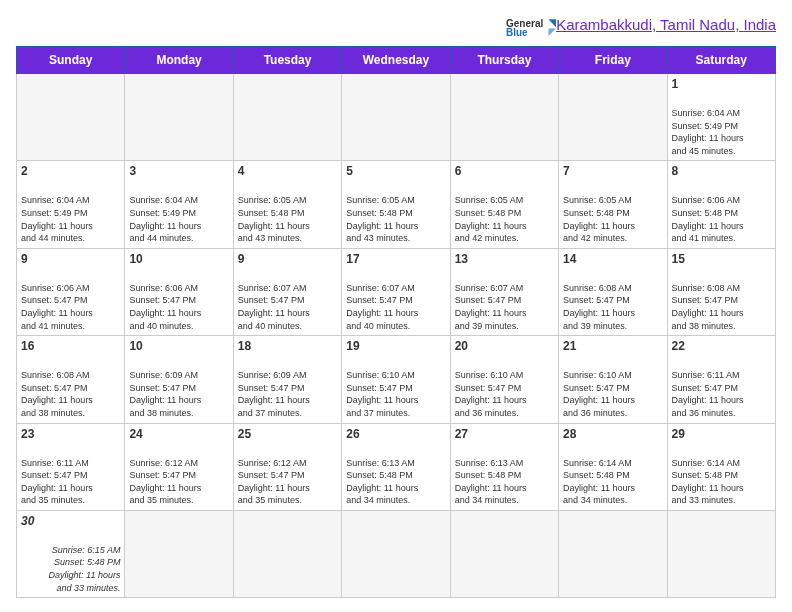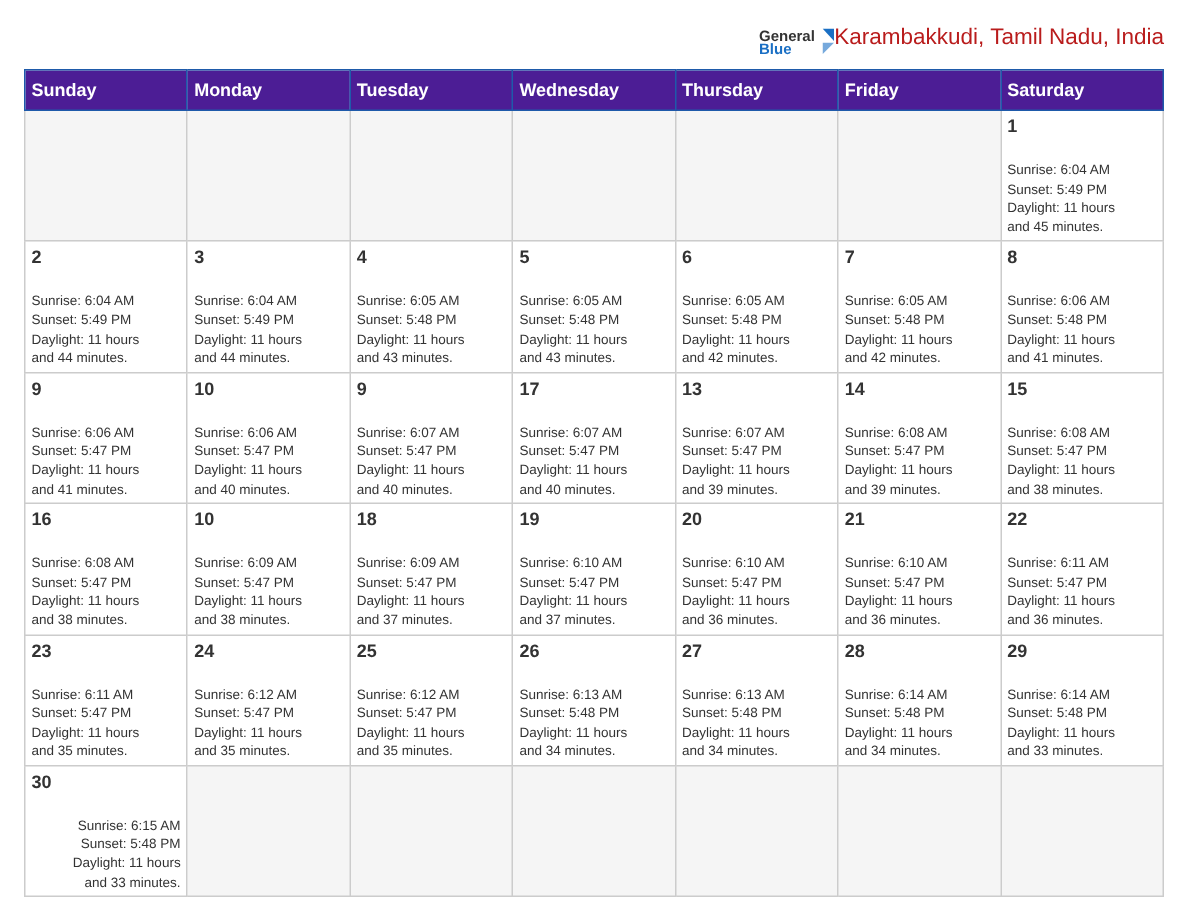--- a/index.html
+++ b/index.html
@@ -26,35 +26,36 @@
       height: 22px;
     }
     .title-block { text-align: right; }
     .month-title {
       font-size: 32px;
       font-weight: bold;
       color: #333;
     }
     .subtitle {
       font-size: 15px;
-      color: #b91c1c;
+      color: #6d28d9;
+      text-decoration: underline;
     }
     .calendar {
       width: 100%;
       border-collapse: collapse;
       table-layout: fixed;
     }
     .calendar thead th {
-      background: #4c1d95;
+      background: #6d28d9;
       color: #fff;
       font-size: 12px;
       font-weight: bold;
       padding: 6px 4px;
       border: 1px solid #1e5aaa;
-      text-align: left;
+      text-align: center;
     }
     .calendar tbody td {
       border: 1px solid #ccc;
       vertical-align: top;
       padding: 3px 4px;
       font-size: 9.5px;
       color: #333;
       min-height: 80px;
       height: 80px;
     }
@@ -69,20 +70,21 @@
       font-size: 9px;
       color: #333;
       line-height: 1.4;
       margin-top: 16px;
     }
     .empty-cell {
       background: #f5f5f5;
     }
     .last-row td {
       border-bottom: 1px solid #ccc;
+      font-style: italic;
     }
   </style>
 </head>
 <body>
 
 <div class="header">
   <div class="logo">
     <svg class="logo-icon" viewBox="0 0 80 35">
       <text x="0" y="18" font-size="16" font-weight="bold" fill="#333" font-family="Arial">General</text>
       <text x="0" y="32" font-size="16" font-weight="bold" fill="#1a6fc4" font-family="Arial">Blue</text>

